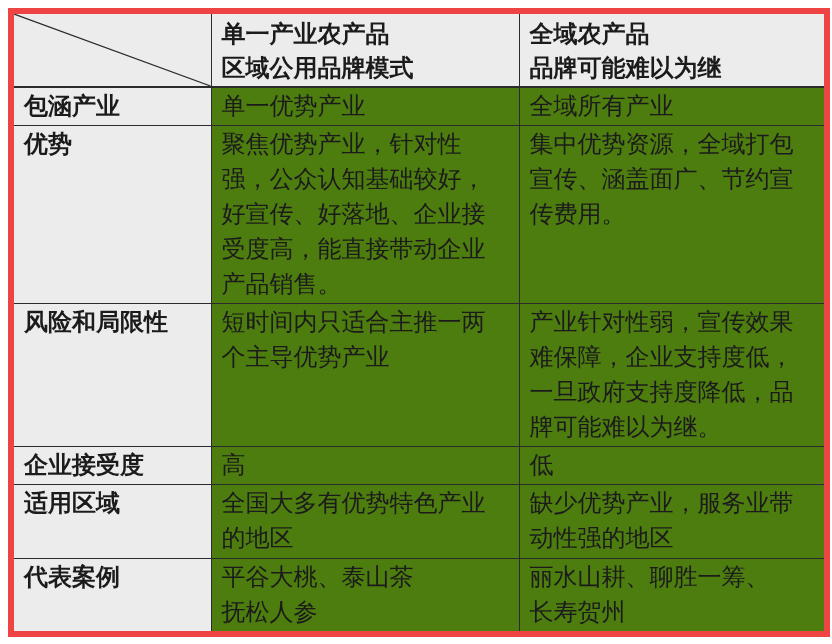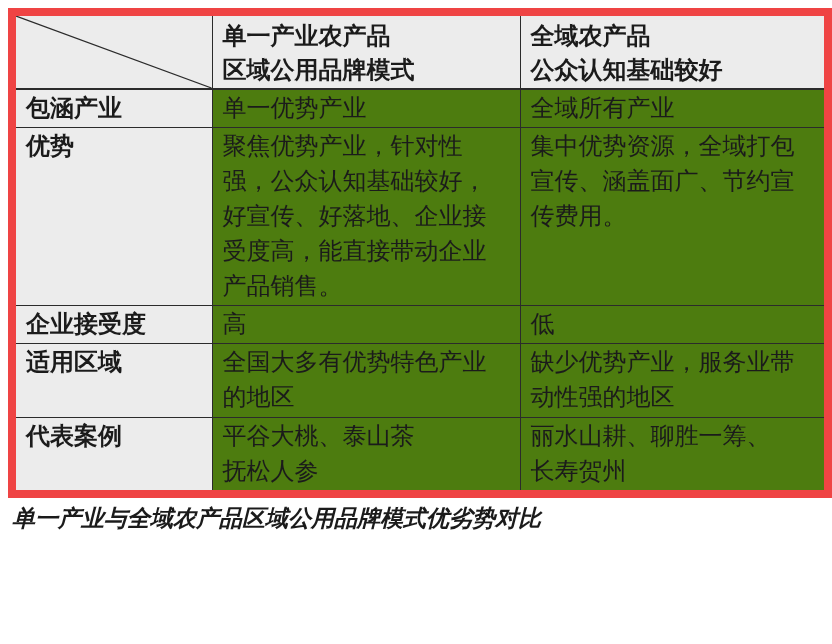--- a/index.html
+++ b/index.html
@@ -11,21 +11,21 @@
     font-family: "Liberation Serif", "DejaVu Serif", serif;
   }
   .page {
     padding: 8px 8px 0 8px;
     box-sizing: border-box;
   }
   table.cmp {
     border-collapse: collapse;
     table-layout: fixed;
     width: 816px;
-    border: 8px solid #ef4444;
+    border: 6px solid #ef4444;
   }
   col.c1 { width: 200px; }
   col.c2 { width: 308px; }
   col.c3 { width: 308px; }
   td {
     border: 1px solid #2b2b2b;
     vertical-align: top;
     padding: 1px 10px 1px 10px;
     font-size: 24px;
     line-height: 35px;
@@ -83,35 +83,40 @@
     <tbody>
       <tr class="hdr">
         <td class="corner">
           <svg viewBox="0 0 100 100" preserveAspectRatio="none">
             <line x1="0" y1="0" x2="100" y2="100" stroke="#2b2b2b" stroke-width="1.2" vector-effect="non-scaling-stroke"></line>
           </svg>
         </td>
         <td>单一产业农产品
 区域公用品牌模式</td>
         <td>全域农产品
-公众认知基础较好</td>
+品牌可能难以为继</td>
       </tr>
 
       <tr class="r0">
         <td class="label-cell">包涵产业</td>
         <td>单一优势产业</td>
         <td>全域所有产业</td>
       </tr>
 
       <tr class="r1">
         <td class="label-cell">优势</td>
         <td>聚焦优势产业，针对性强，公众认知基础较好，好宣传、好落地、企业接受度高，能直接带动企业产品销售。</td>
         <td>集中优势资源，全域打包宣传、涵盖面广、节约宣传费用。</td>
       </tr>
 
+      <tr class="r2">
+        <td class="label-cell">风险和局限性</td>
+        <td>短时间内只适合主推一两个主导优势产业</td>
+        <td>产业针对性弱，宣传效果难保障，企业支持度低，一旦政府支持度降低，品牌可能难以为继。</td>
+      </tr>
 
       <tr class="r3">
         <td class="label-cell">企业接受度</td>
         <td>高</td>
         <td>低</td>
       </tr>
 
       <tr class="r4">
         <td class="label-cell">适用区域</td>
         <td>全国大多有优势特色产业的地区</td>

